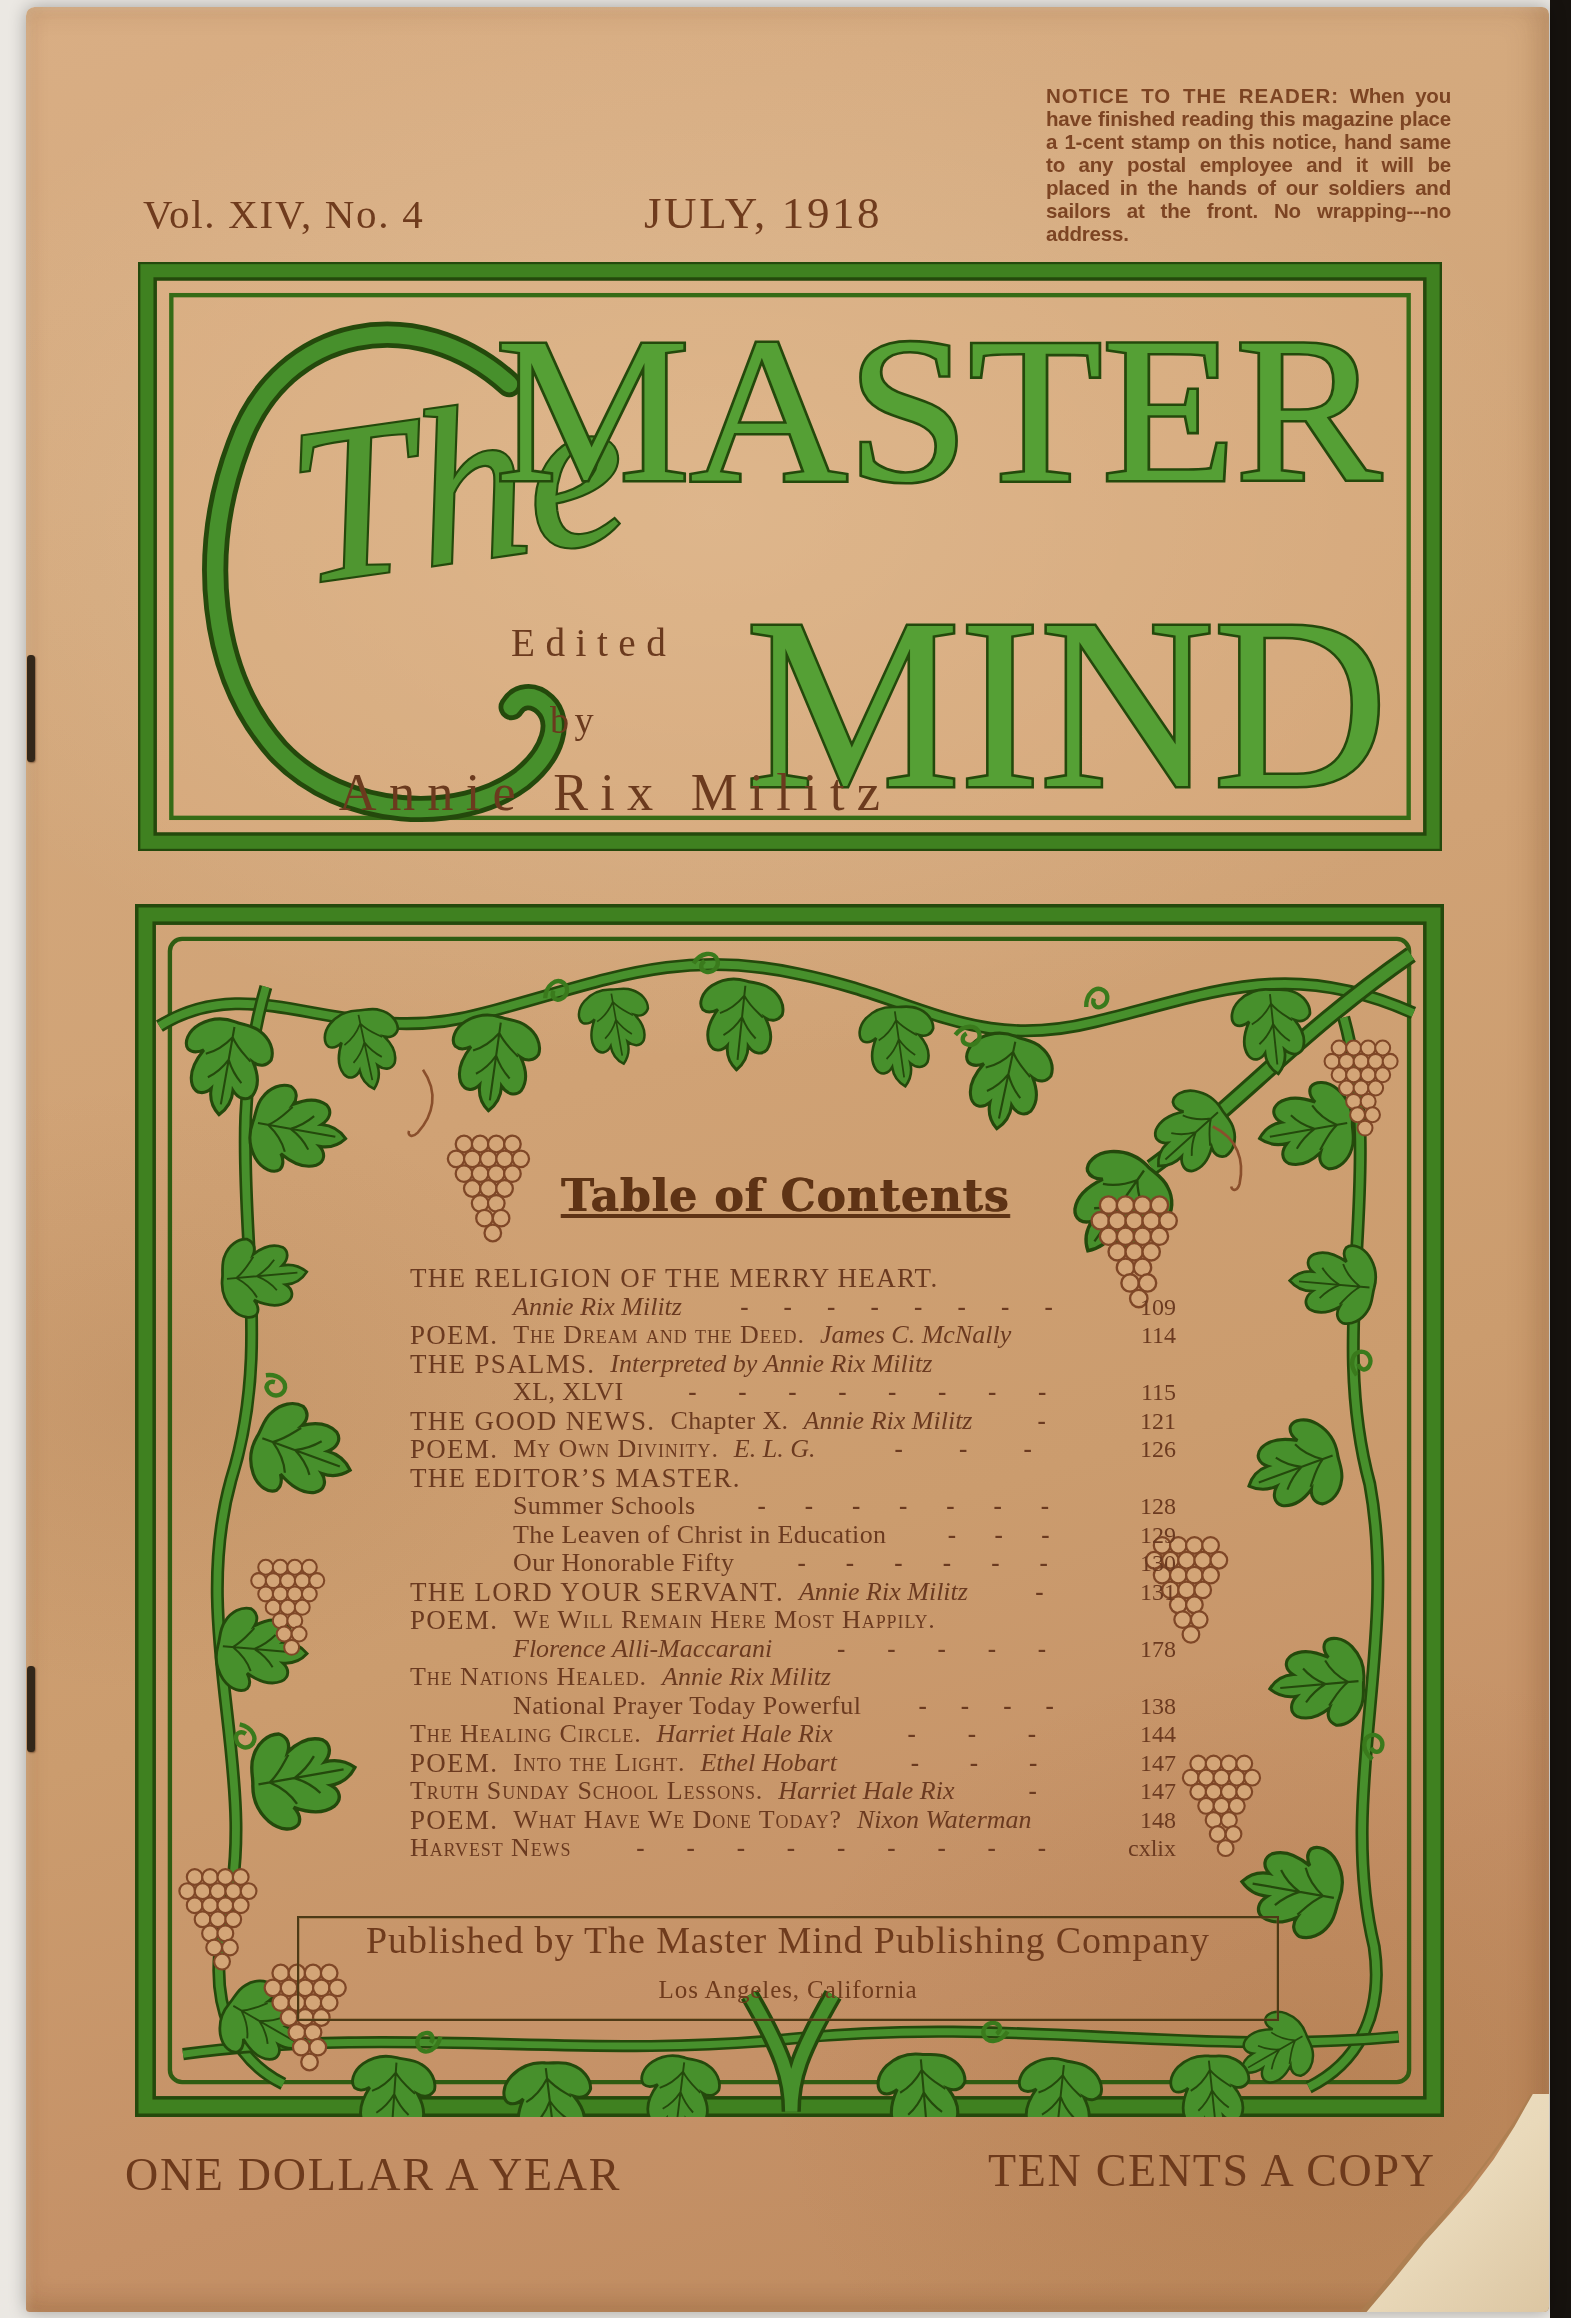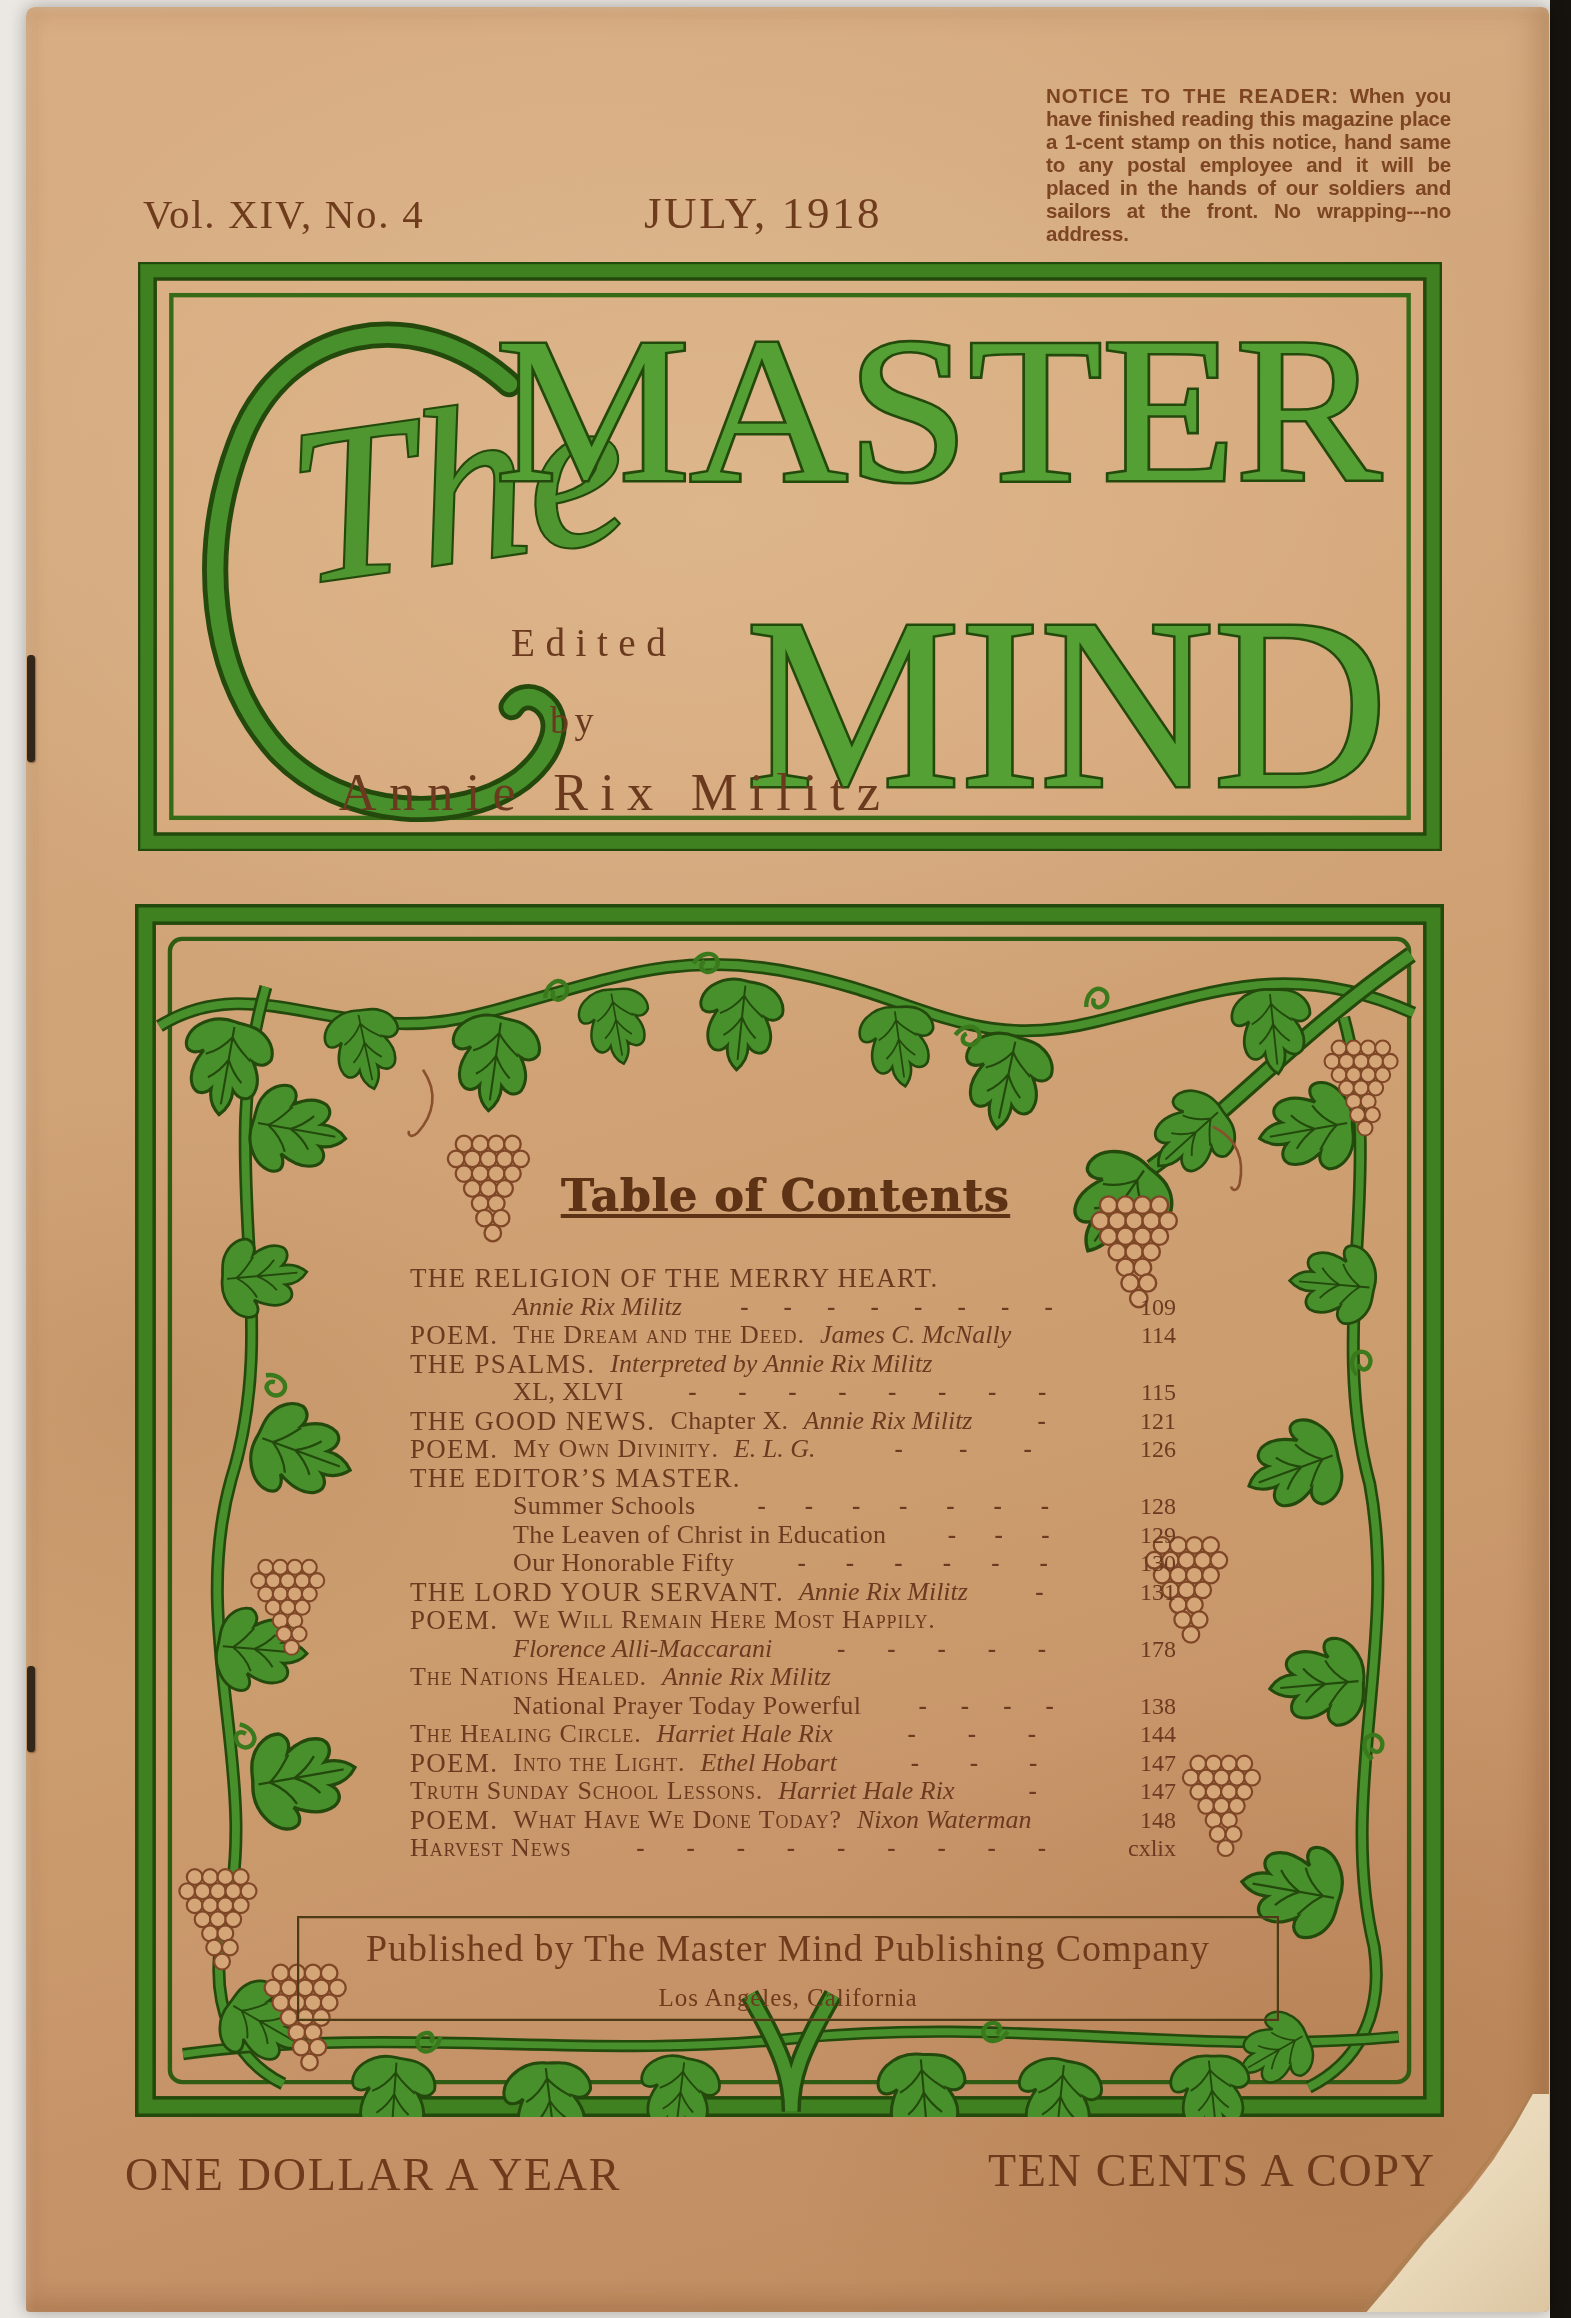--- a/index.html
+++ b/index.html
@@ -53,21 +53,21 @@
   .seg-sc{font-size:26px;font-variant:small-caps;letter-spacing:0.9px;}
   .seg-it{font-size:26px;font-style:italic;}
   .seg-reg{font-size:26px;letter-spacing:0.4px;}
   .dashes{flex:1;display:flex;justify-content:space-evenly;align-items:center;
     font-size:25px;font-weight:bold;padding:0 23px;}
   .toc-page{min-width:65px;text-align:right;font-size:24px;}
 
   
   .pubbox{position:absolute;left:271px;top:1909px;width:978px;height:101px;
     border:2.6px solid #4d3a16;box-shadow:inset 0 0 0 0.9px rgba(120,90,40,.4);
-    display:flex;flex-direction:column;align-items:center;justify-content:center;gap:14px;color:#6f3b1d;}
+    display:flex;flex-direction:column;align-items:center;gap:14px;color:#6f3b1d;}
   .pub-line1{font-size:38px;letter-spacing:0.9px;}
   .pub-line2{font-size:25px;letter-spacing:0.9px;}
 
   
   .price-left{position:absolute;left:99px;top:2141px;font-size:46px;color:#6d3a1c;letter-spacing:1.7px;}
   .price-right{position:absolute;left:962px;top:2137px;font-size:46px;color:#6d3a1c;letter-spacing:1.7px;}
 
   
   .torn{position:absolute;right:0;bottom:0;width:231px;height:218px;
     background:linear-gradient(135deg,#f0e3c8 0%,#e9d9ba 55%,#dcc6a2 100%);

